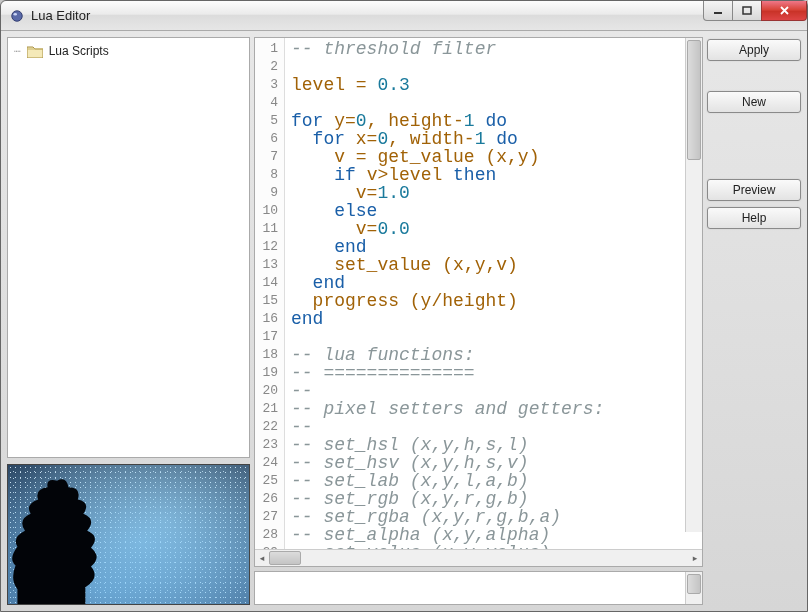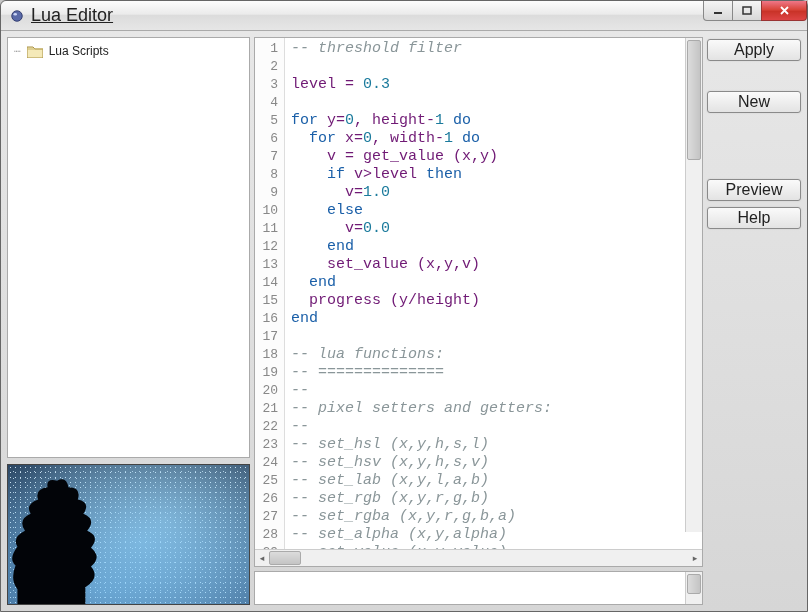--- a/index.html
+++ b/index.html
@@ -32,21 +32,21 @@
   position: relative;
 }
 .titlebar-icon {
   width: 16px; height: 16px;
   margin-right: 6px;
   display: inline-flex;
   align-items: center;
   justify-content: center;
 }
 .titlebar-icon svg { width:14px; height:14px; }
-.titlebar-text { font-size: 18px; color: #222; text-decoration: underline; }
+.titlebar-text { font-size: 13px; color: #222; }
 .win-controls {
   position: absolute;
   right: 0; top: 0;
   display: flex;
   height: 21px;
 }
 .win-btn {
   width: 30px; height: 20px;
   border: 1px solid #888;
   border-top: none;
@@ -149,29 +149,29 @@
   text-align: right;
   font-family: "Courier New", monospace;
   font-size: 13px;
   color: #888;
 }
 .gutter div { padding: 0 6px 0 0; height: 18px; line-height:18px;}
 .code-text {
   flex: 1;
   padding: 2px 0 2px 6px;
   font-family: "Courier New", monospace;
-  font-size: 15px;
+  font-size: 18px;
   color: #222;
   overflow: hidden;
 }
 .code-text .ln { height: 18px; line-height: 18px; white-space: pre; }
 .tok-comment { color: #8a9699; font-style: italic; }
 .tok-key { color: #1a5fa8; font-weight: normal; }
 .tok-num { color: #1a7a9c; }
-.tok-ident { color: #701a75; }
+.tok-ident { color: #a16207; }
 .vscroll {
   position: absolute; right:0; top:0; bottom:17px; width:17px;
   background: #f0f0f0;
   border-left:1px solid #ccc;
 }
 .vthumb {
   position:absolute; left:1px; right:1px; top:2px; height:120px;
   background: linear-gradient(to right,#dcdcdc,#c4c4c4);
   border:1px solid #aaa; border-radius:2px;
 }
@@ -205,21 +205,21 @@
   display: flex;
   flex-direction: column;
   gap: 6px;
   padding: 2px 0;
 }
 .btn {
   height: 22px;
   background: linear-gradient(to bottom,#fafafa,#e3e3e3);
   border: 1px solid #8a8a8a;
   border-radius: 3px;
-  font-size: 16px;
+  font-size: 12px;
   color: #222;
   cursor: pointer;
   box-shadow: 0 0 2px rgba(0,0,0,0.1);
 }
 .gap { height: 18px; }
 .gap2 { height: 54px; }
 </style>
 </head>
 <body>
 

